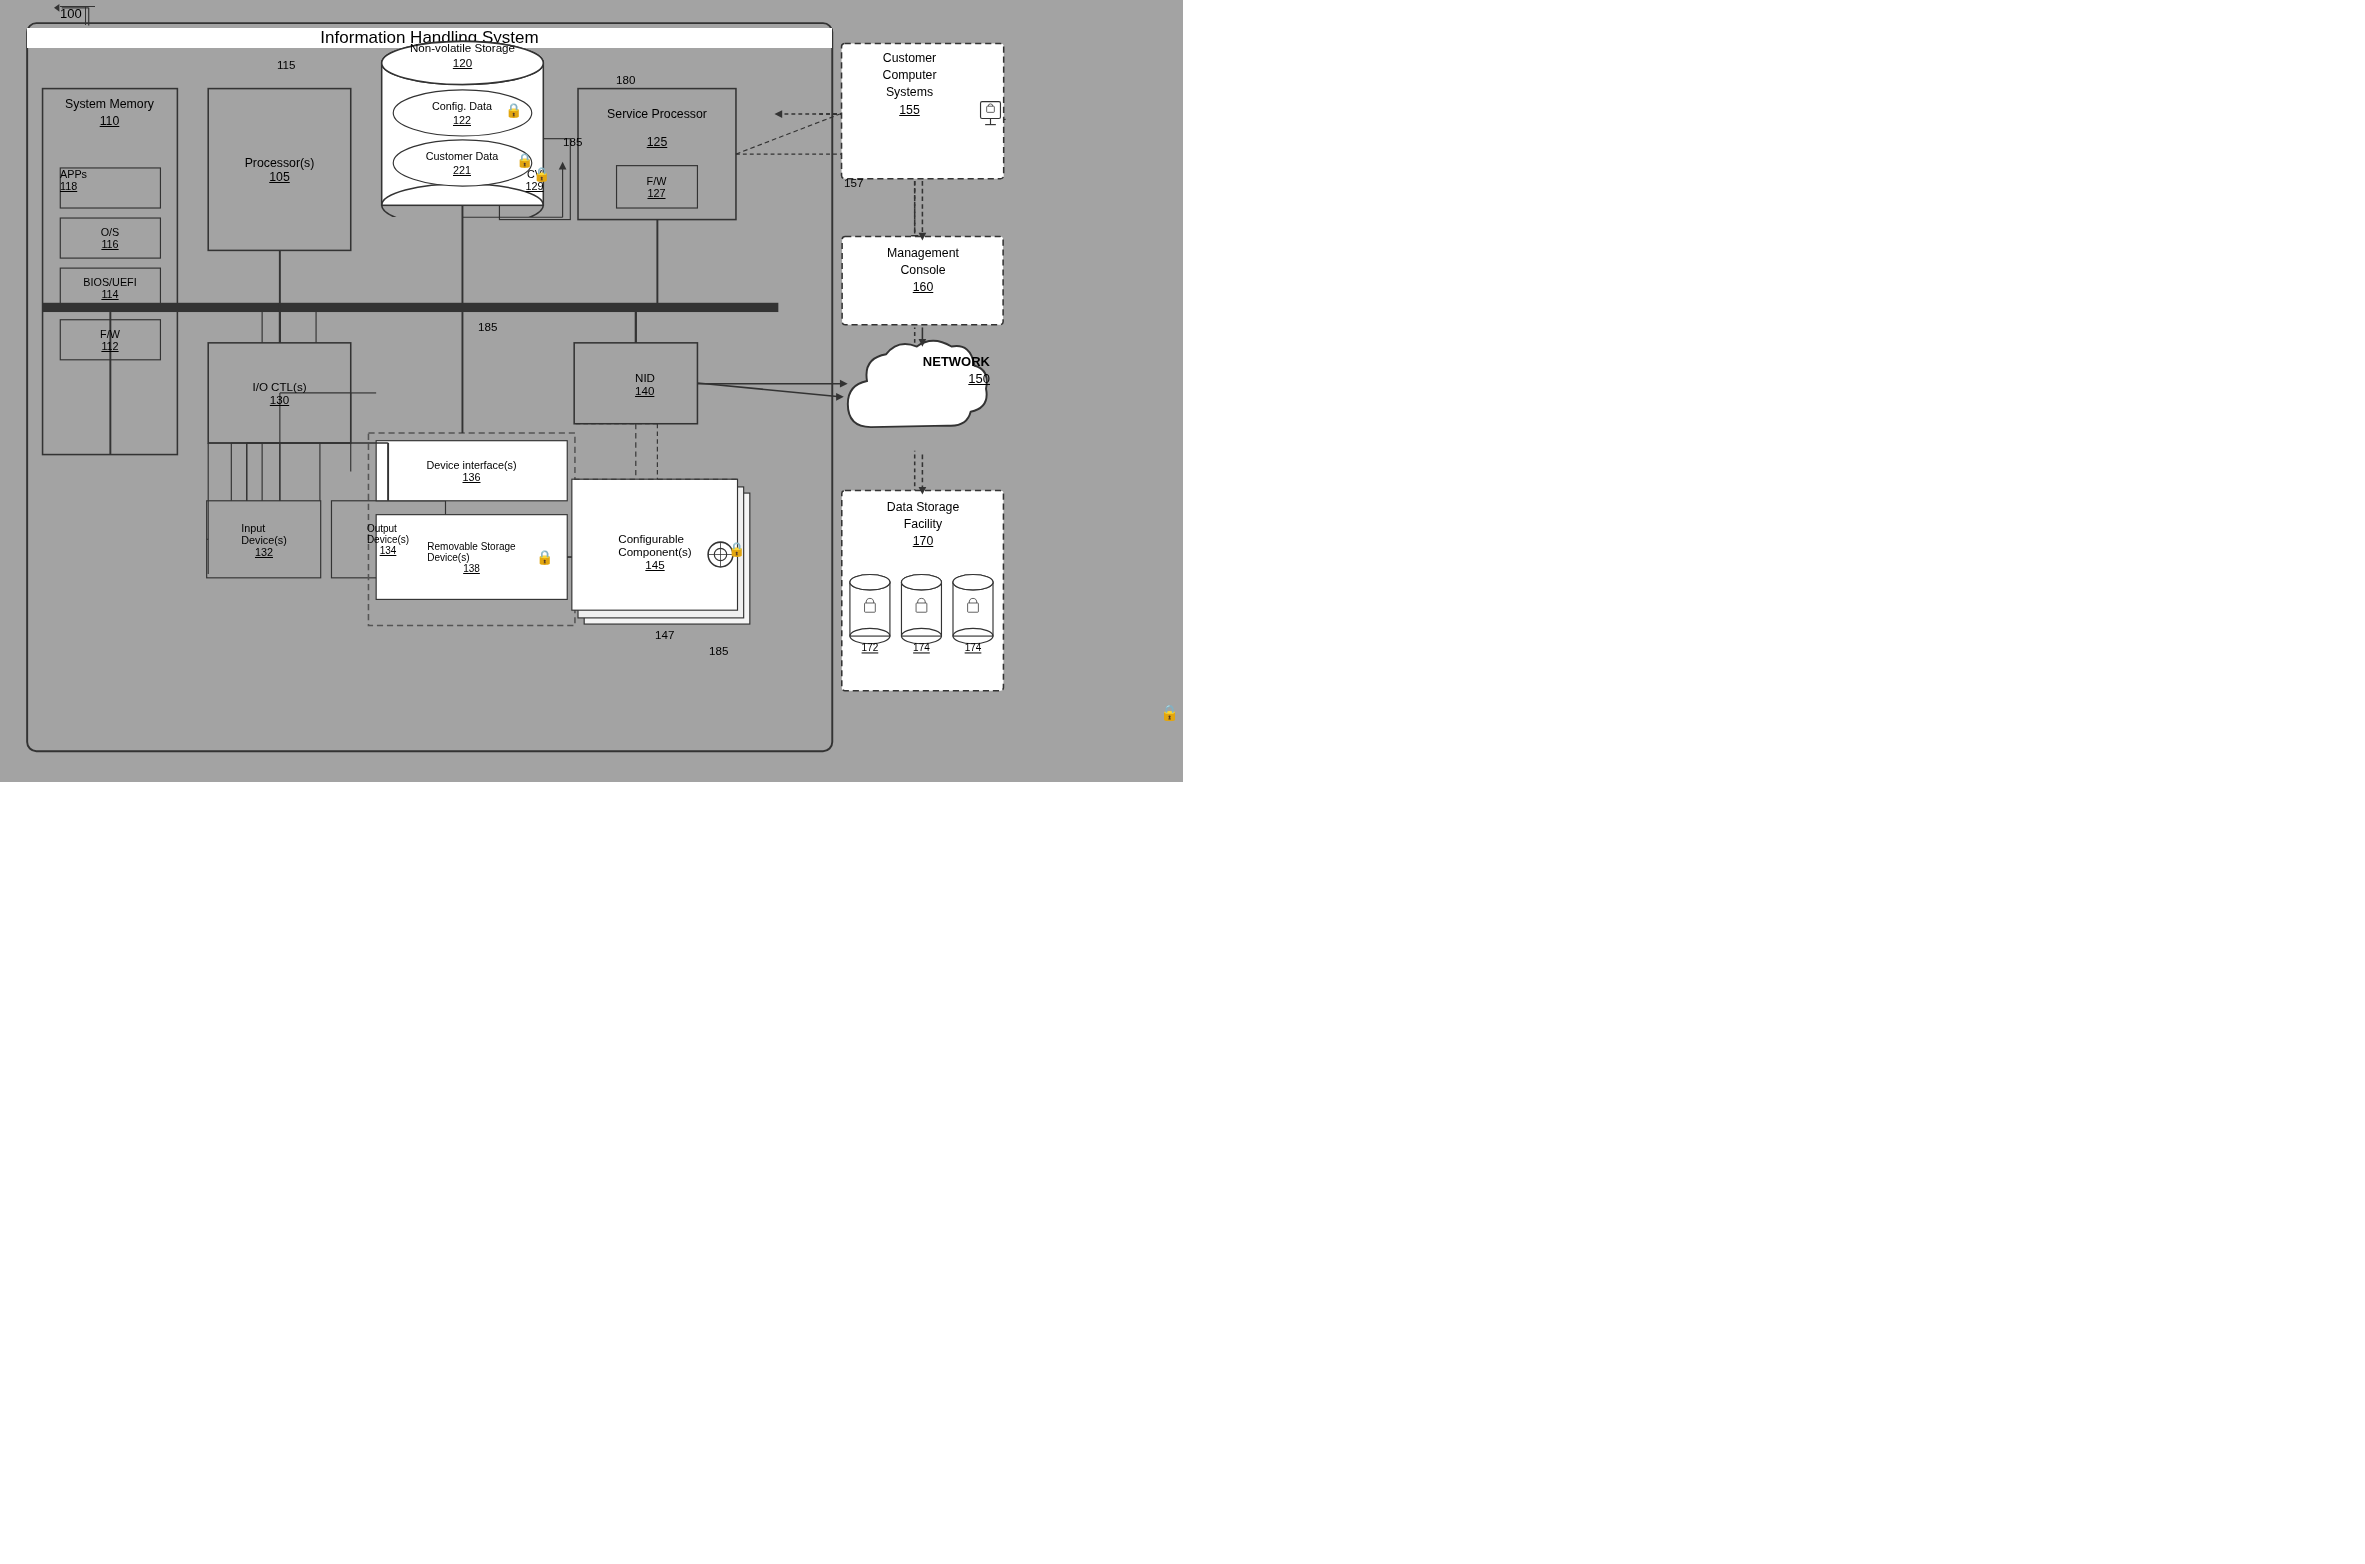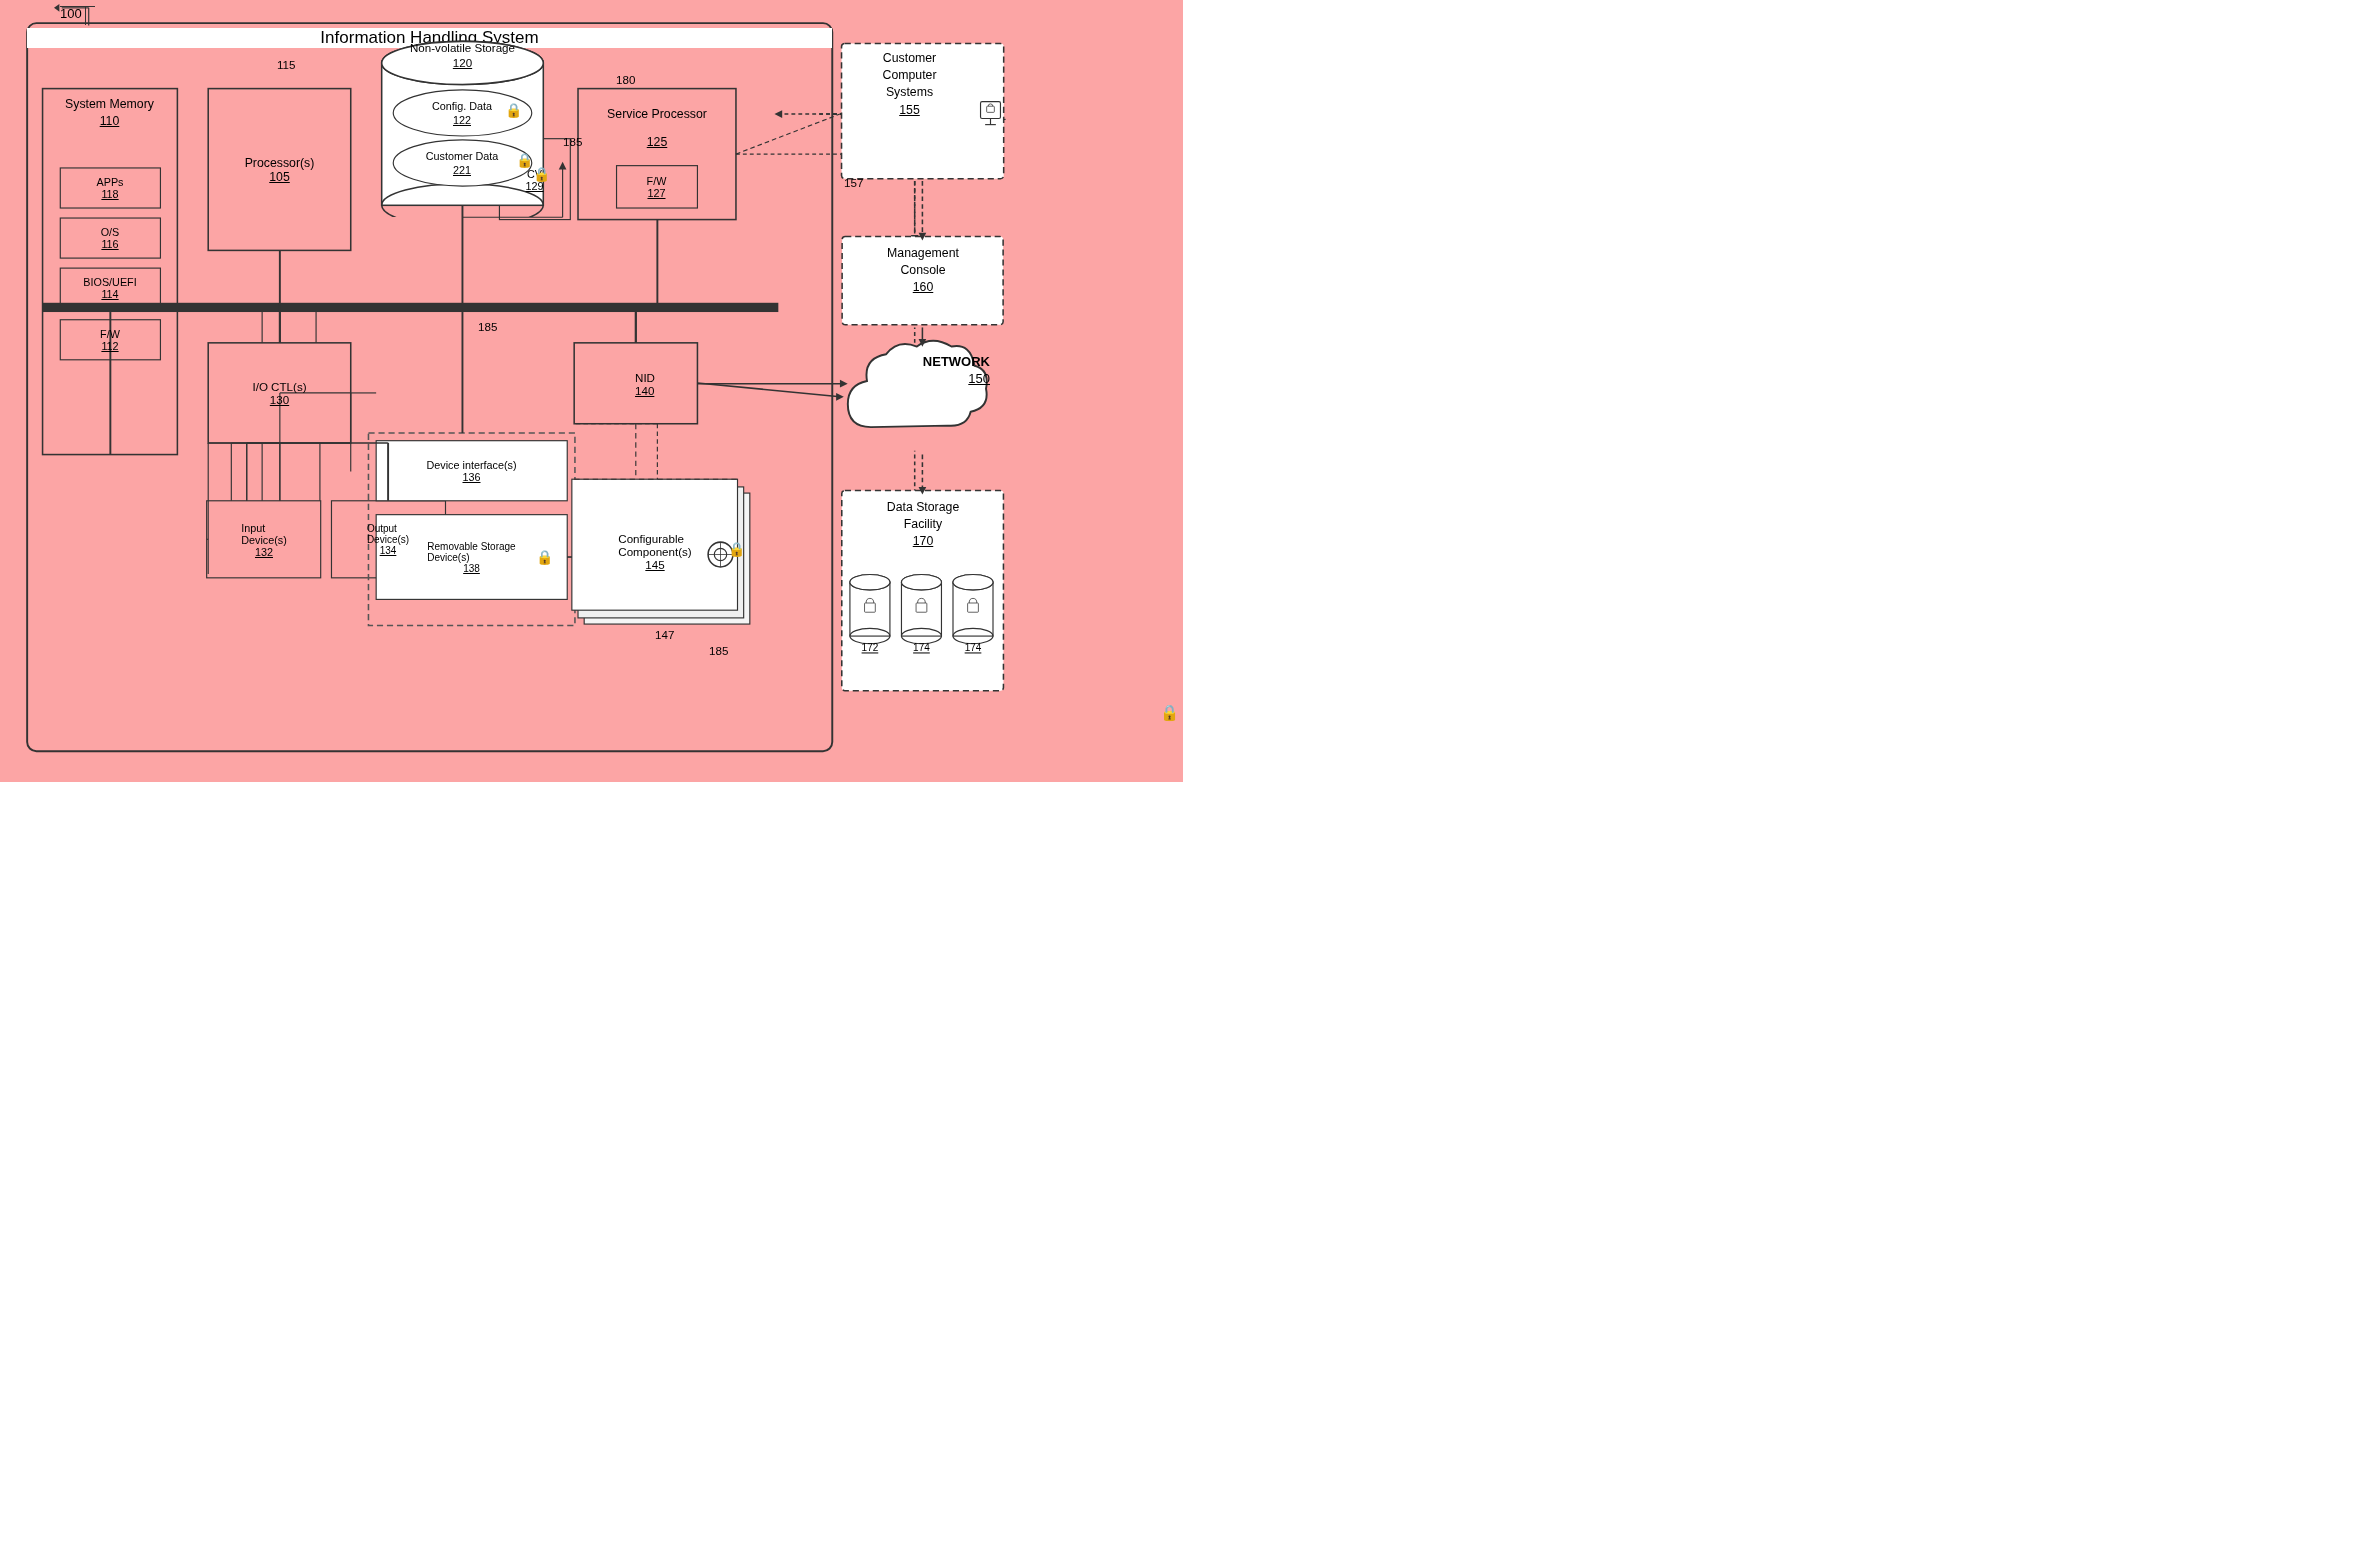--- a/index.html
+++ b/index.html
@@ -8,21 +8,21 @@
       font-family: Arial, sans-serif;
       width: 1183px;
       height: 782px;
       overflow: hidden;
       position: relative;
     }
     .diagram-container {
       position: relative;
       width: 100%;
       height: 100%;
-      background: #fca5a5;
+      background: #a3a3a3;
     }
     
     .underline { text-decoration: underline; }
     
     svg.connectors {
       position: absolute;
       top: 0;
       left: 0;
       width: 100%;
       height: 100%;
@@ -156,21 +156,21 @@
     <polygon points="12,0 5,5 12,10" fill="#333"></polygon>
   </svg>
 
   <div style="position:absolute; left:27px; top:28px; width:805px; text-align:center; font-size:17px; font-weight:normal; color:#000; background:white; padding:0 15.4px;">Information Handling System</div>
 
   <div style="position:absolute; left:46px; top:96px; width:127px; text-align:center; font-size:12.3px; line-height:1.4;">
     <span>System Memory</span><br>
     <span class="underline">110</span>
   </div>
 
-  <div style="position:absolute; left:60px; top:168px; width:100px; height:40px; display:flex; flex-direction:column; align-items:center; justify-content:center; font-size:10.8px;">
+  <div style="position:absolute; left:60px; top:160px; width:100px; height:40px; display:flex; flex-direction:column; justify-content:center; font-size:10.8px;">
     <span>APPs</span>
     <span class="underline">118</span>
   </div>
 
   <div style="position:absolute; left:60px; top:218px; width:100px; height:40px; display:flex; flex-direction:column; align-items:center; justify-content:center; font-size:10.8px;border-radius:16px;">
     <span>O/S</span>
     <span class="underline">116</span>
   </div>
 
   <div style="position:absolute; left:60px; top:268px; width:100px; height:40px; display:flex; flex-direction:column; align-items:center; justify-content:center; font-size:10.8px;">

